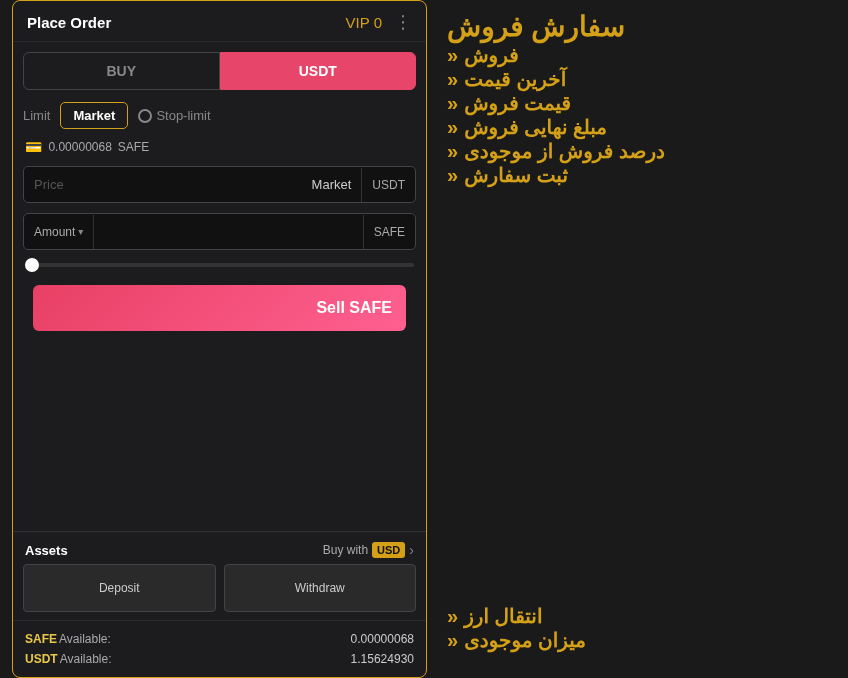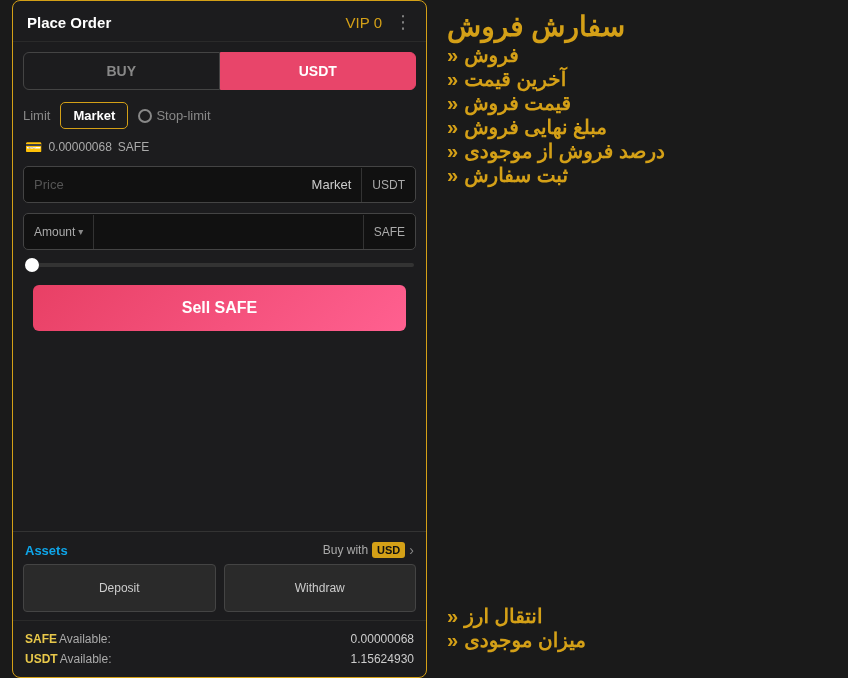--- a/index.html
+++ b/index.html
@@ -251,21 +251,21 @@
     .sell-btn {
       margin: 10px 20px;
       padding: 14px;
       background: linear-gradient(135deg, #e84065, #ff6090);
       border: none;
       border-radius: 6px;
       color: #fff;
       font-size: 16px;
       font-weight: bold;
       cursor: pointer;
-      text-align: center;
+      text-align: right;
     }
 
     
     .spacer {
       flex: 1;
     }
 
     
     .assets-section {
       border-top: 1px solid #333;
@@ -273,21 +273,21 @@
     }
 
     .assets-header {
       display: flex;
       align-items: center;
       justify-content: space-between;
       padding: 10px 12px 6px 12px;
     }
 
     .assets-title {
-      color: #0ea5e9;
+      color: #ffffff;
       font-size: 13px;
       font-weight: bold;
     }
 
     .buy-with-row {
       display: flex;
       align-items: center;
       gap: 4px;
     }
 

